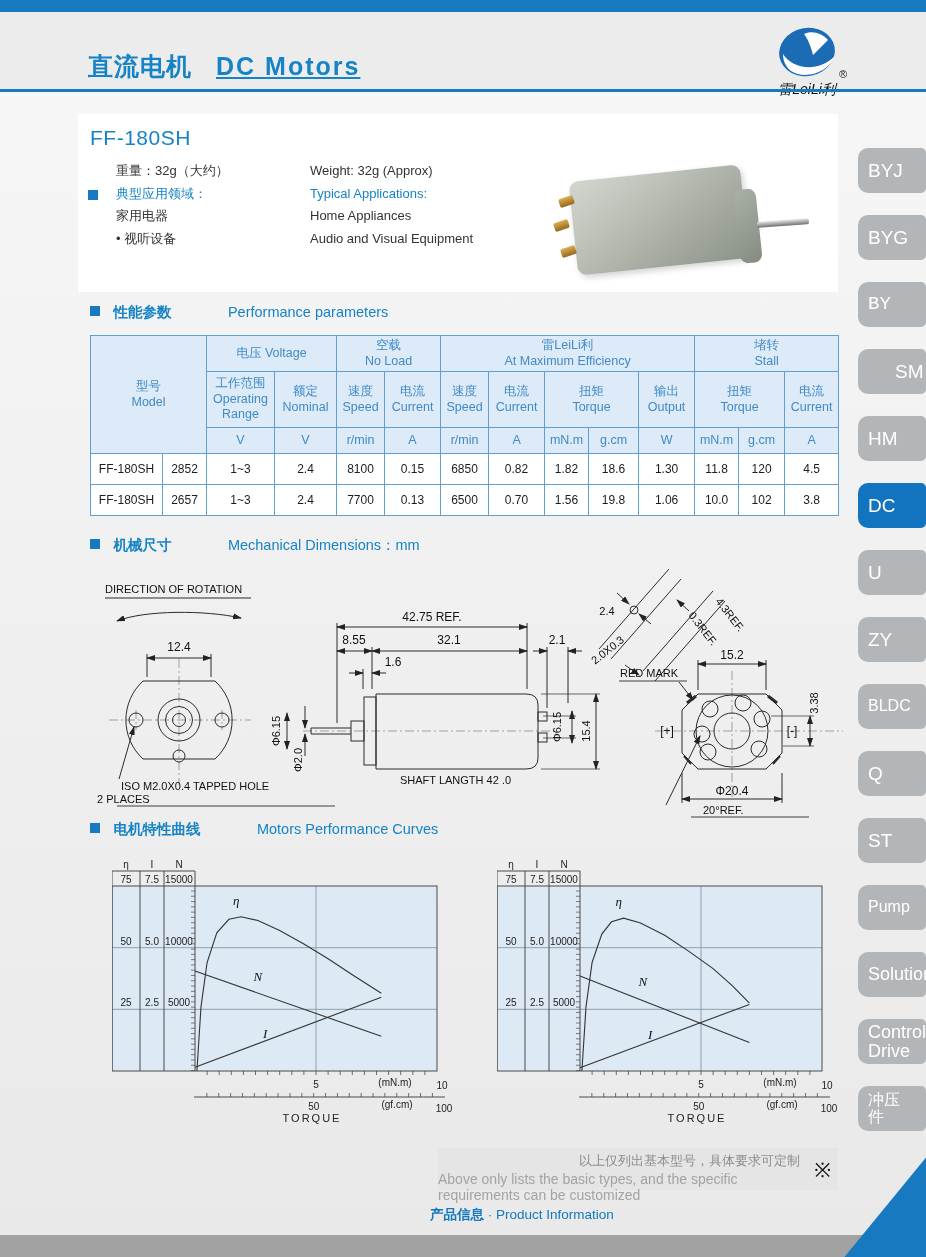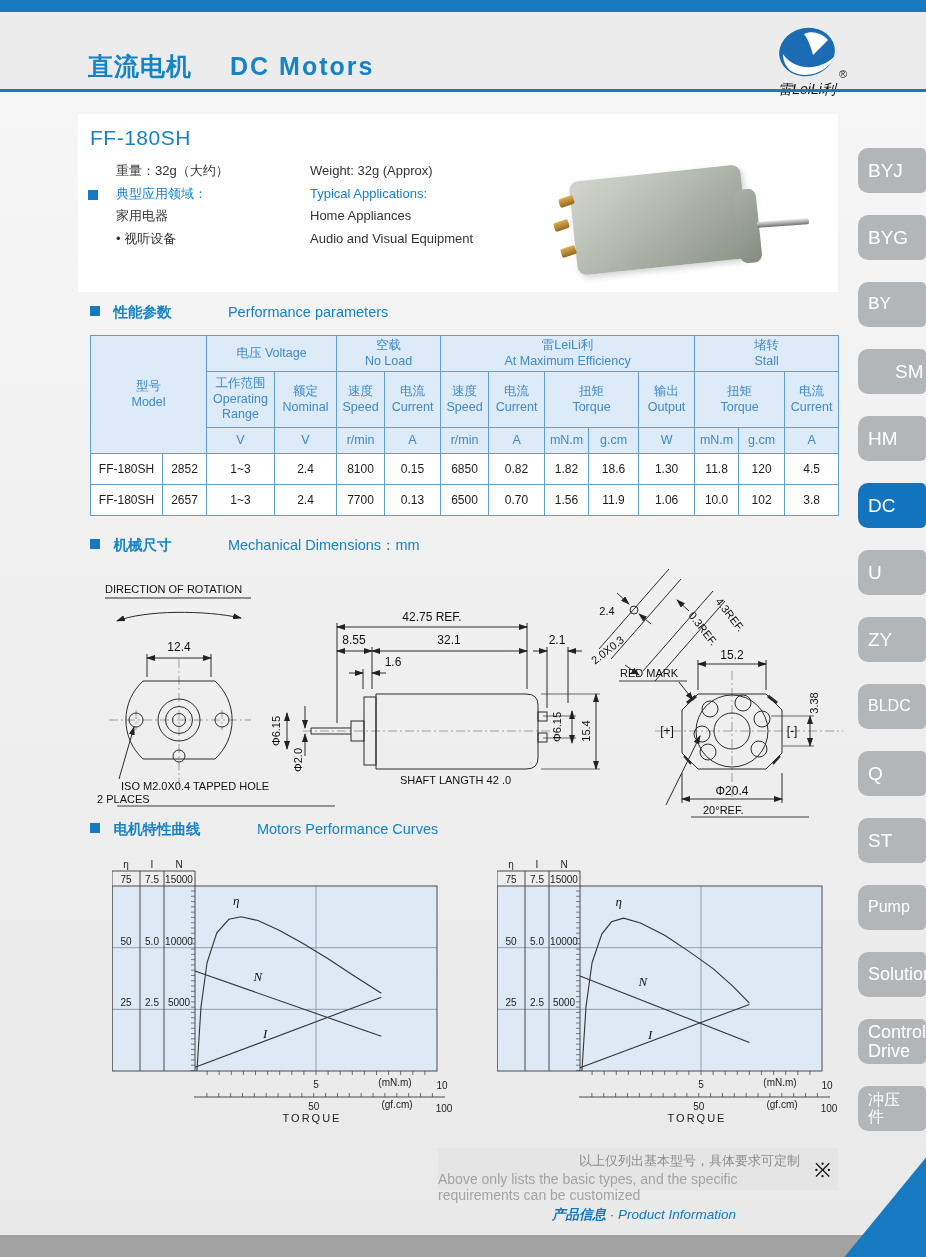--- a/index.html
+++ b/index.html
@@ -6,21 +6,21 @@
   body { font-family:"Liberation Sans", sans-serif; background:#fff; }
   .page { position:relative; width:926px; height:1257px; overflow:hidden;
           background:linear-gradient(180deg,#f7f7f7 0%,#efefef 55%,#e9e9e9 100%); }
   .abs { position:absolute; }
 
   
   .top-bar { left:0; top:0; width:926px; height:12px; background:#1779c0; }
   .header { left:0; top:12px; width:926px; height:77px; background:#ececec; }
   .header-rule { left:0; top:89px; width:926px; height:3px; background:#1779c0; }
   .doc-title { left:88px; top:38px; font-size:25px; font-weight:bold; color:#1583c5; letter-spacing:1px; }
-  .doc-title .en { margin-left:38px; letter-spacing:2px; }
+  .doc-title .en { margin-left:24px; letter-spacing:2px;text-decoration:underline; }
   .logo { left:762px; top:13px; }
 
   
   .product-box { left:78px; top:114px; width:760px; height:178px; background:#ffffff; }
   .model-title { left:12px; top:12px; font-size:21px; color:#1583c5; letter-spacing:0.5px; }
   .info-row { position:absolute; left:38px; font-size:13px; color:#333; width:420px; }
   .info-row .cn { display:inline-block; width:194px; }
   .info-row .en { display:inline-block; }
   .blue-txt { color:#1583c5; }
   .app-bullet { position:absolute; left:10px; top:76px; width:10px; height:10px; background:#1779c0; }
@@ -71,21 +71,21 @@
          border-radius:10px 5px 5px 10px; color:#fff; display:flex; flex-direction:column;
          justify-content:center; padding-left:10px; font-size:19px; line-height:1.05; cursor:pointer; }
   .tab.md { font-size:16px; } .tab.sm { font-size:18px; }
   .tab.active { background:#1273be; }
 
   
   .note-box { left:438px; top:1148px; width:400px; height:42px; background:#e5e5e5; }
   .note-cn { position:absolute; right:38px; top:4px; font-size:13px; color:#8d8d8d;text-align:center; }
   .note-en { position:absolute; right:38px; top:23px; font-size:14px; color:#a3a3a3; }
   .note-sym { position:absolute; right:7px; top:8px; font-size:20px; color:#111; }
-  .prod-info { left:440px; top:1206px; width:408px; text-align:center; font-size:13.5px; color:#1378bf;font-style:italic; }
+  .prod-info { left:430px; top:1206px; width:408px; text-align:left; font-size:13.5px; color:#1378bf; }
   .prod-info .cn { font-weight:bold; }
   .bottom-bar { left:0; top:1235px; width:926px; height:22px; background:#a2a2a2;
                 clip-path:polygon(0 0, 97.5% 0, 93% 100%, 0 100%); }
   .corner-ribbon { left:790px; top:1150px; width:136px; height:107px; background:#1779c0;
                    clip-path:polygon(100% 7%, 100% 100%, 40% 100%); }
 </style>
 </head>
 <body>
 
 <div class="page">
@@ -209,21 +209,21 @@
         <tr>
           <td>FF-180SH</td>
           <td>2657</td>
           <td>1~3</td>
           <td>2.4</td>
           <td>7700</td>
           <td>0.13</td>
           <td>6500</td>
           <td>0.70</td>
           <td>1.56</td>
-          <td>11.9</td>
+          <td>19.8</td>
           <td>1.06</td>
           <td>10.0</td>
           <td>102</td>
           <td>3.8</td>
         </tr>
       </tbody>
   </table>
 
   <div class="section-hd" style="left:90px; top:536px">
     <span class="sq"></span>

